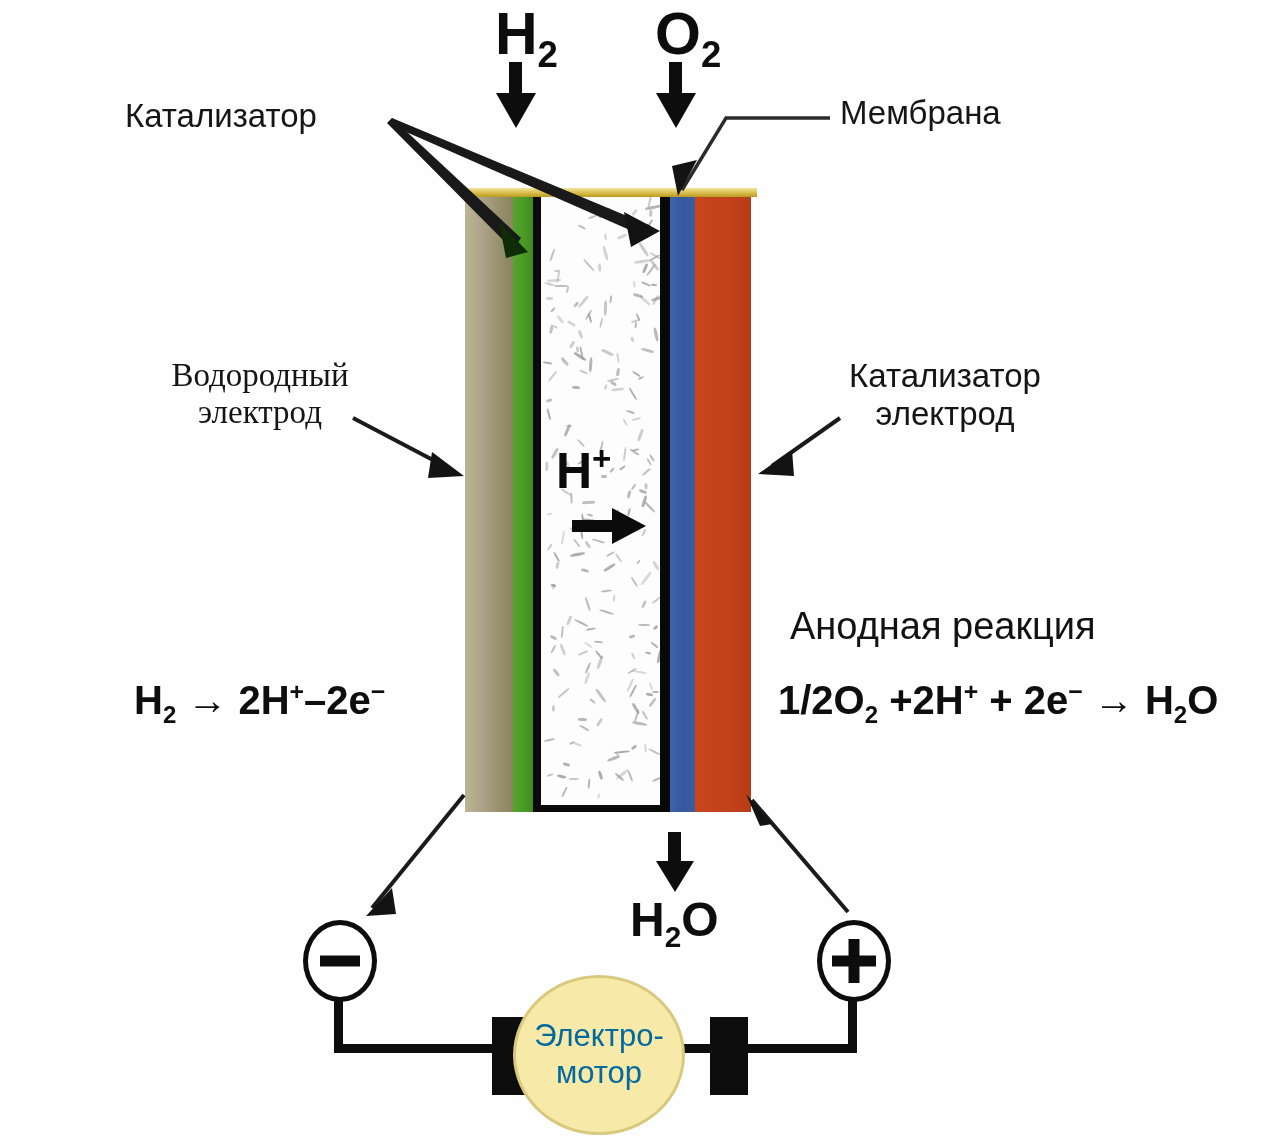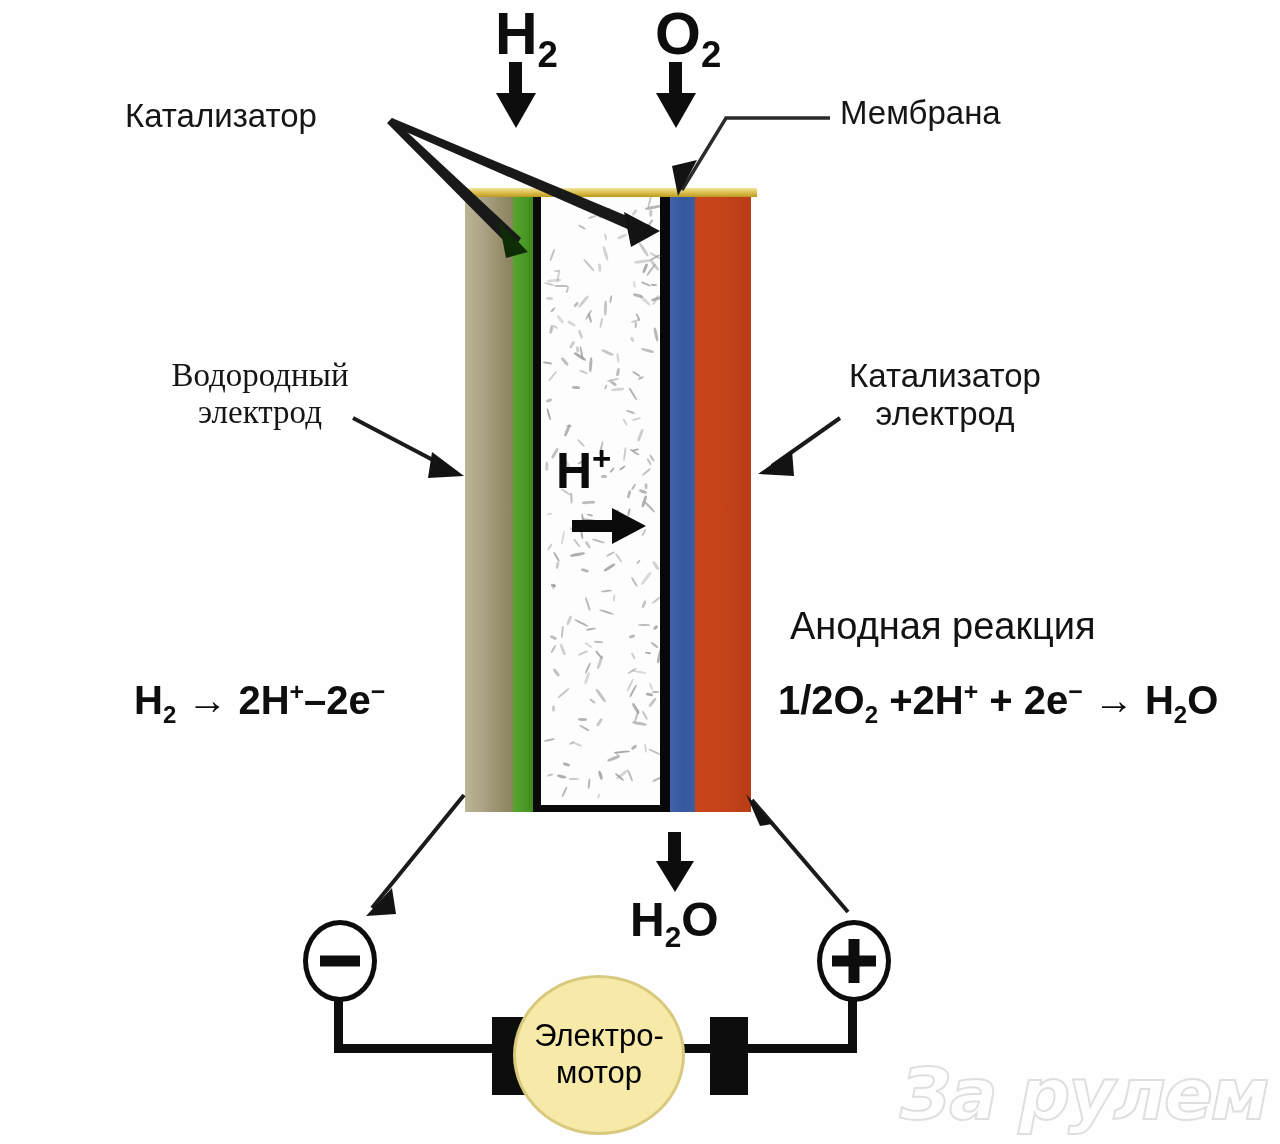--- a/index.html
+++ b/index.html
@@ -170,21 +170,21 @@
     box-sizing: border-box;
     display: flex;
     flex-direction: column;
     align-items: center;
     justify-content: center;
   }
   #motor span {
     font-size: 31px;
     font-weight: 400;
     line-height: 1.18;
-    color: #000000;
+    color: #0369a1;
     text-align: center;
     white-space: pre-line;
   }
   .motor-block {
     position: absolute;
     width: 38px;
     height: 78px;
     background: #0d0d0d;
     top: 1017px;
   }
@@ -481,21 +481,20 @@
   <div class="wire" style="left:848px; top:1001px; width:9px; height:50px;"></div>
   <div class="wire" style="left:664px; top:1044px; width:193px; height:9px;"></div>
 
   <div class="motor-block" style="left:492px;"></div>
   <div class="motor-block" style="left:710px;"></div>
   <div id="motor">
     <span>Электро-
 мотор</span>
   </div>
 
-  <div id="watermark">За рулем</div>
 
   <svg class="ov" viewBox="0 0 1280 1144">
     <defs>
       <marker id="ah" markerWidth="9" markerHeight="9" refX="7.2" refY="3.2" orient="auto" markerUnits="strokeWidth">
         <path d="M0,0 L8,3.2 L0,6.4 L1.8,3.2 Z" fill="#131313"></path>
       </marker>
       <marker id="ahg" markerWidth="9" markerHeight="9" refX="7.2" refY="3.2" orient="auto" markerUnits="strokeWidth">
         <path d="M0,0 L8,3.2 L0,6.4 L1.8,3.2 Z" fill="#0d2f06"></path>
       </marker>
     </defs>

